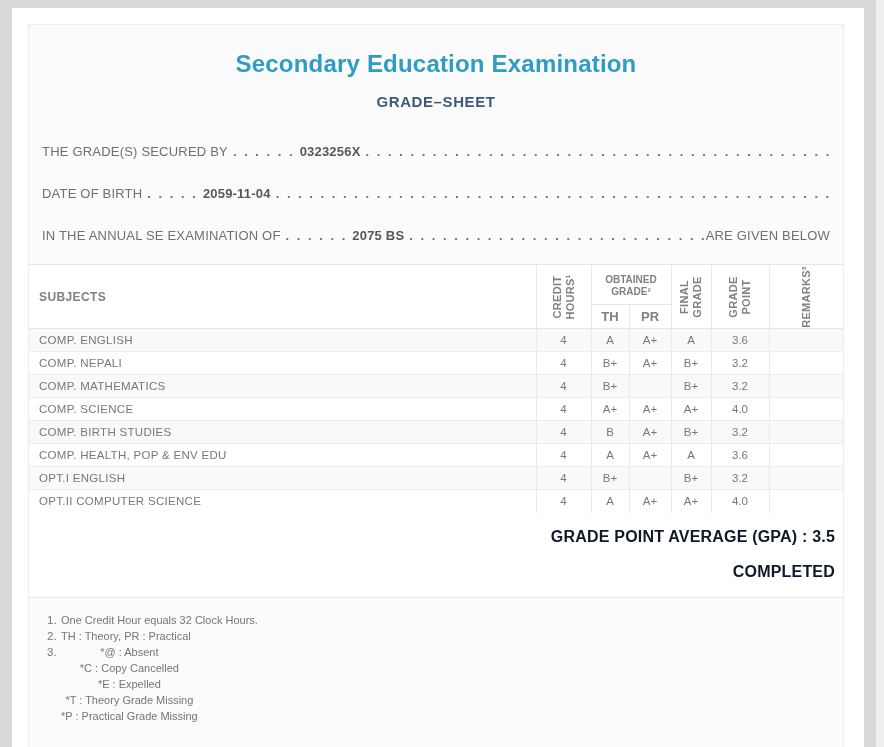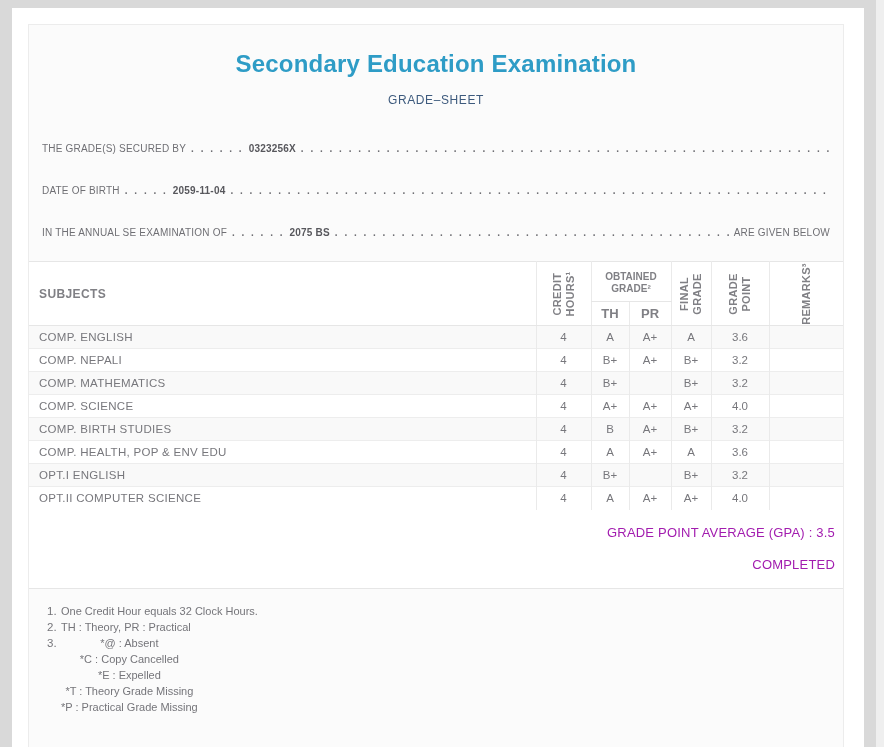--- a/index.html
+++ b/index.html
@@ -29,29 +29,29 @@
     border: 1px solid #ececec;
   }
   
   .card-head { padding-top: 25px; text-align: center; }
   .doc-title {
     font-size: 24px; font-weight: 700;
     color: #2e9cc6; letter-spacing: 0.2px;
   }
   .doc-subtitle {
     margin-top: 15px;
-    font-size: 12px; font-weight: 400;
+    font-size: 15px; font-weight: 700;
     color: #3d5a7d; letter-spacing: 0.6px;
   }
   
   .info-section { margin-top: 20px; padding: 0 13px; }
   .info-line {
     display: flex; align-items: center;
     height: 42px;
-    font-size: 10px; color: #6f6f74;
+    font-size: 13px; color: #6f6f74;
     letter-spacing: 0.2px; white-space: nowrap;
   }
   .info-line .dots, .info-line .fill {
     font-weight: 700; letter-spacing: 2px;
     color: #6f6f74; margin: 0 5px;
   }
   .info-line .fill { flex: 1; overflow: hidden; margin-right: 0; }
   .info-line .val { font-weight: 700; color: #57575c; }
   .info-line .suffix { margin-left: 2px; }
   
@@ -96,21 +96,21 @@
   }
   .grades-table tbody tr:nth-child(odd) { background: #f9f9f9; }
   
   .summary-block {
     background: #ffffff;
     border-bottom: 1px solid #e6e6e6;
     text-align: right;
     padding: 15px 8px 16px 0;
   }
   .summary-line {
-    font-size: 13px; font-weight: 400; color: #a21caf;
+    font-size: 16px; font-weight: 700; color: #0f172a;
     letter-spacing: 0.2px;
   }
   .summary-line + .summary-line { margin-top: 17px; }
   
   .footnotes { padding: 14px 10px 20px 18px; }
   .fn-item { display: flex; }
   .fn-num {
     width: 14px; flex: 0 0 14px;
     font-size: 11.5px; color: #75757a; line-height: 16px;
   }

